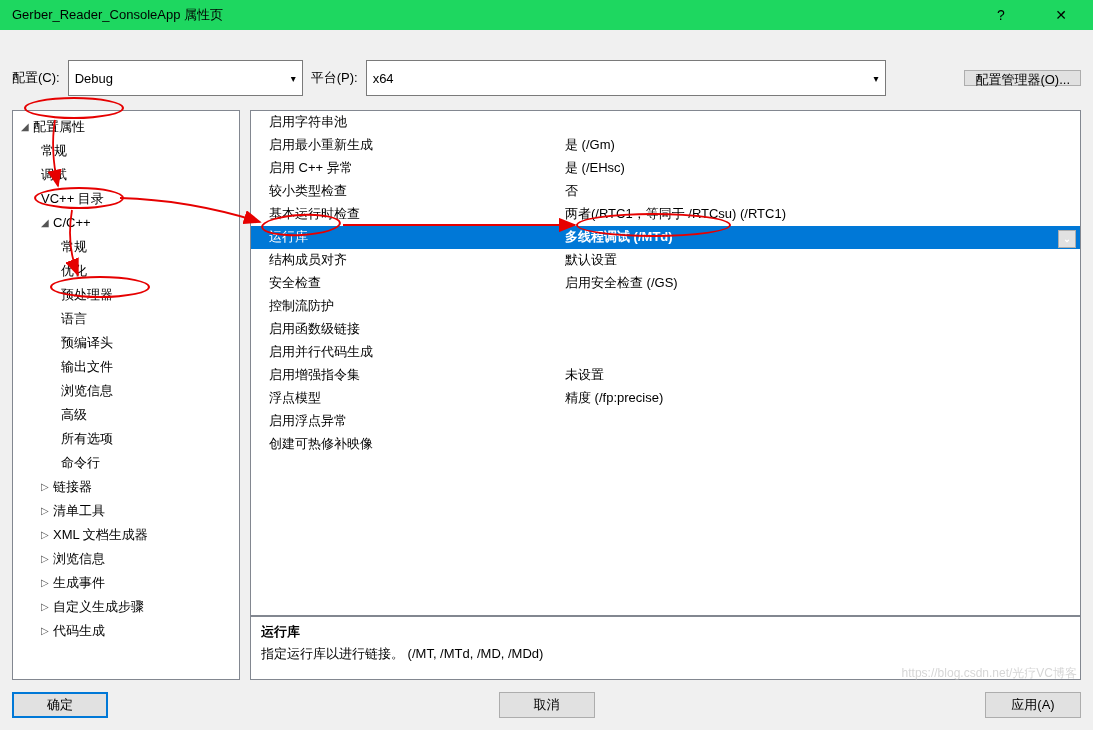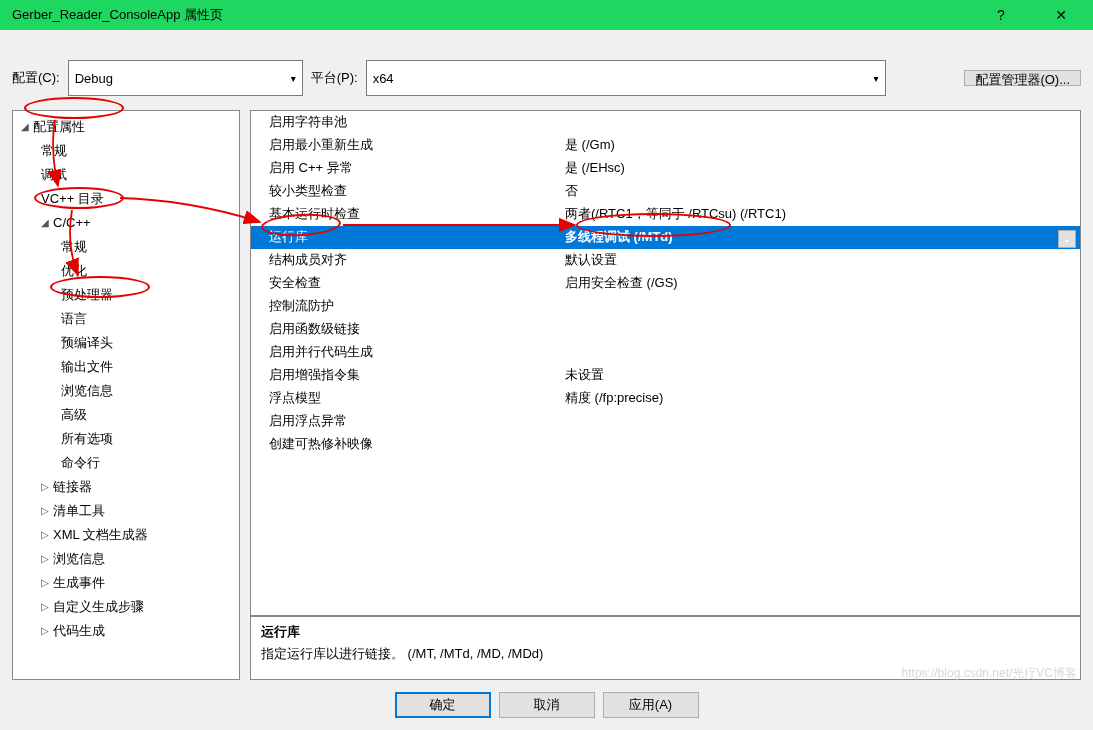--- a/index.html
+++ b/index.html
@@ -36,21 +36,21 @@
     .prop-row.selected { background: #0078d7; color: #fff; }
     .prop-row.selected .prop-value { font-weight: bold; }
     .prop-name { width: 310px; padding-left: 18px; }
     .prop-value { flex: 1; padding-left: 4px; position: relative; }
     .prop-dropdown { position: absolute; right: 4px; top: 2px; width: 18px; height: 18px; border: 1px solid #adadad; background: #e1e1e1; display: flex; align-items: center; justify-content: center; font-size: 9px; }
     
     .desc-panel { border: 1px solid #828790; background: #fff; padding: 6px 10px; height: 64px; }
     .desc-title { font-weight: bold; margin-bottom: 4px; }
     .desc-text { }
     
-    .button-row { display: flex; gap: 8px; justify-content: center; margin-top: 12px; }
+    .button-row { display: flex; gap: 8px; justify-content: space-between; margin-top: 12px; }
     .dlg-btn { border: 1px solid #adadad; background: #e1e1e1; height: 26px; width: 96px; cursor: pointer; }
     .dlg-btn.default { border: 2px solid #0078d7; }
     
     .watermark { position: absolute; bottom: 48px; right: 16px; color: #bbb; font-size: 12px; opacity: 0.6; pointer-events: none; margin-left: 48px; }
     
     
     .annot { position: absolute; pointer-events: none; }
     .el1 { left: 24px; top: 97px; width: 100px; height: 22px; border: 2px solid #e60000; border-radius: 50%; }
     .el2 { left: 34px; top: 187px; width: 90px; height: 22px; border: 2px solid #e60000; border-radius: 50%; }
     .el3 { left: 50px; top: 276px; width: 100px; height: 22px; border: 2px solid #e60000; border-radius: 50%; }

